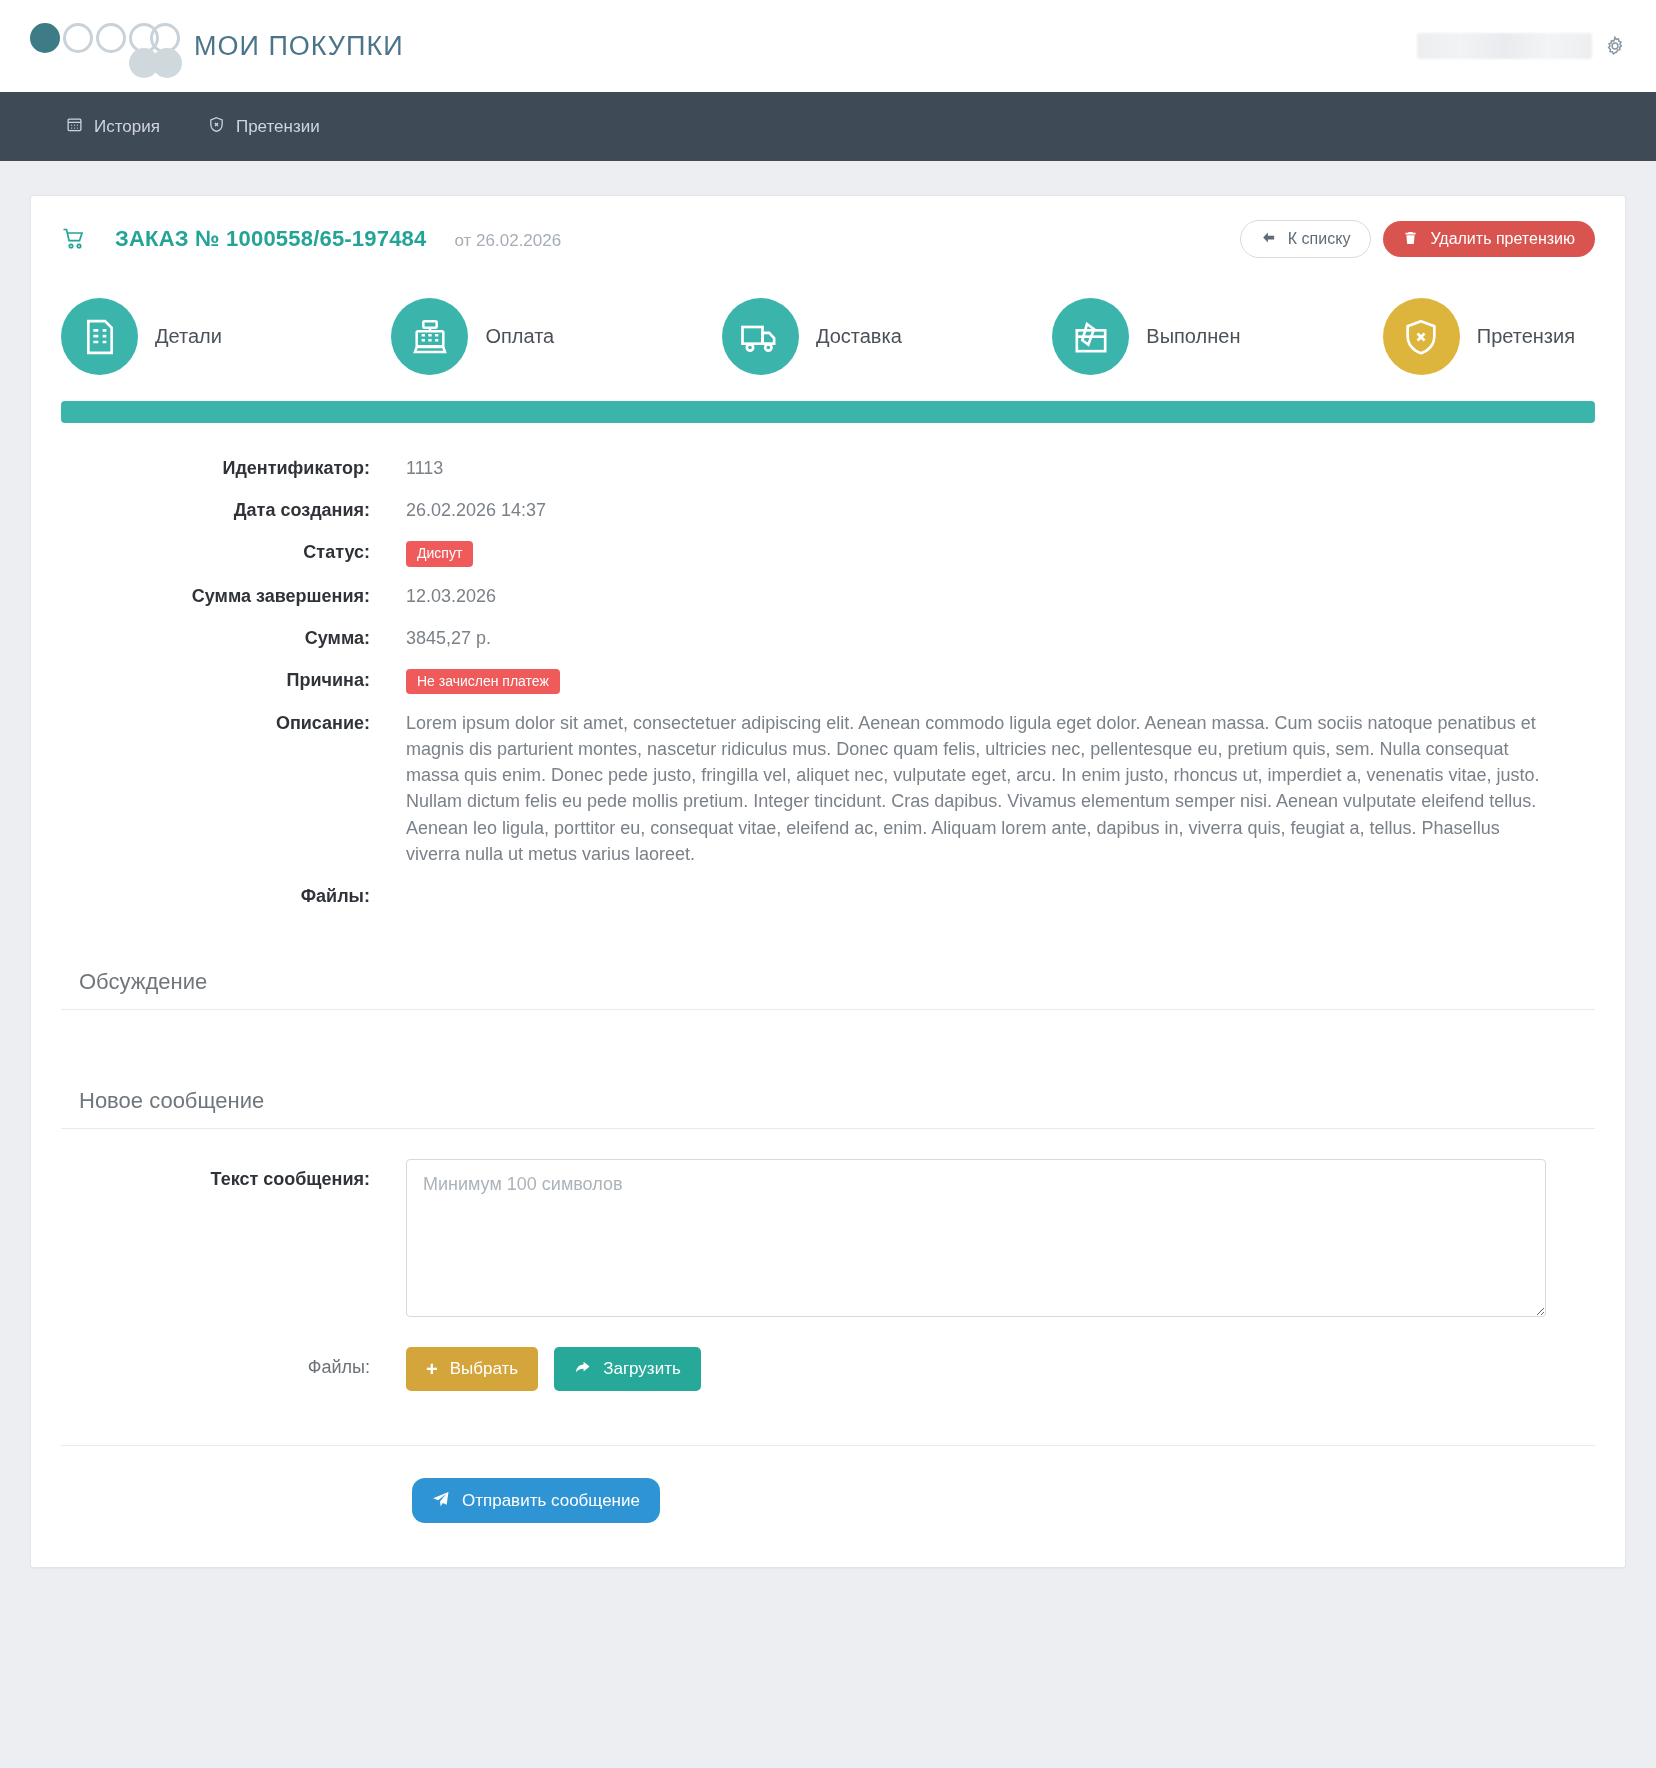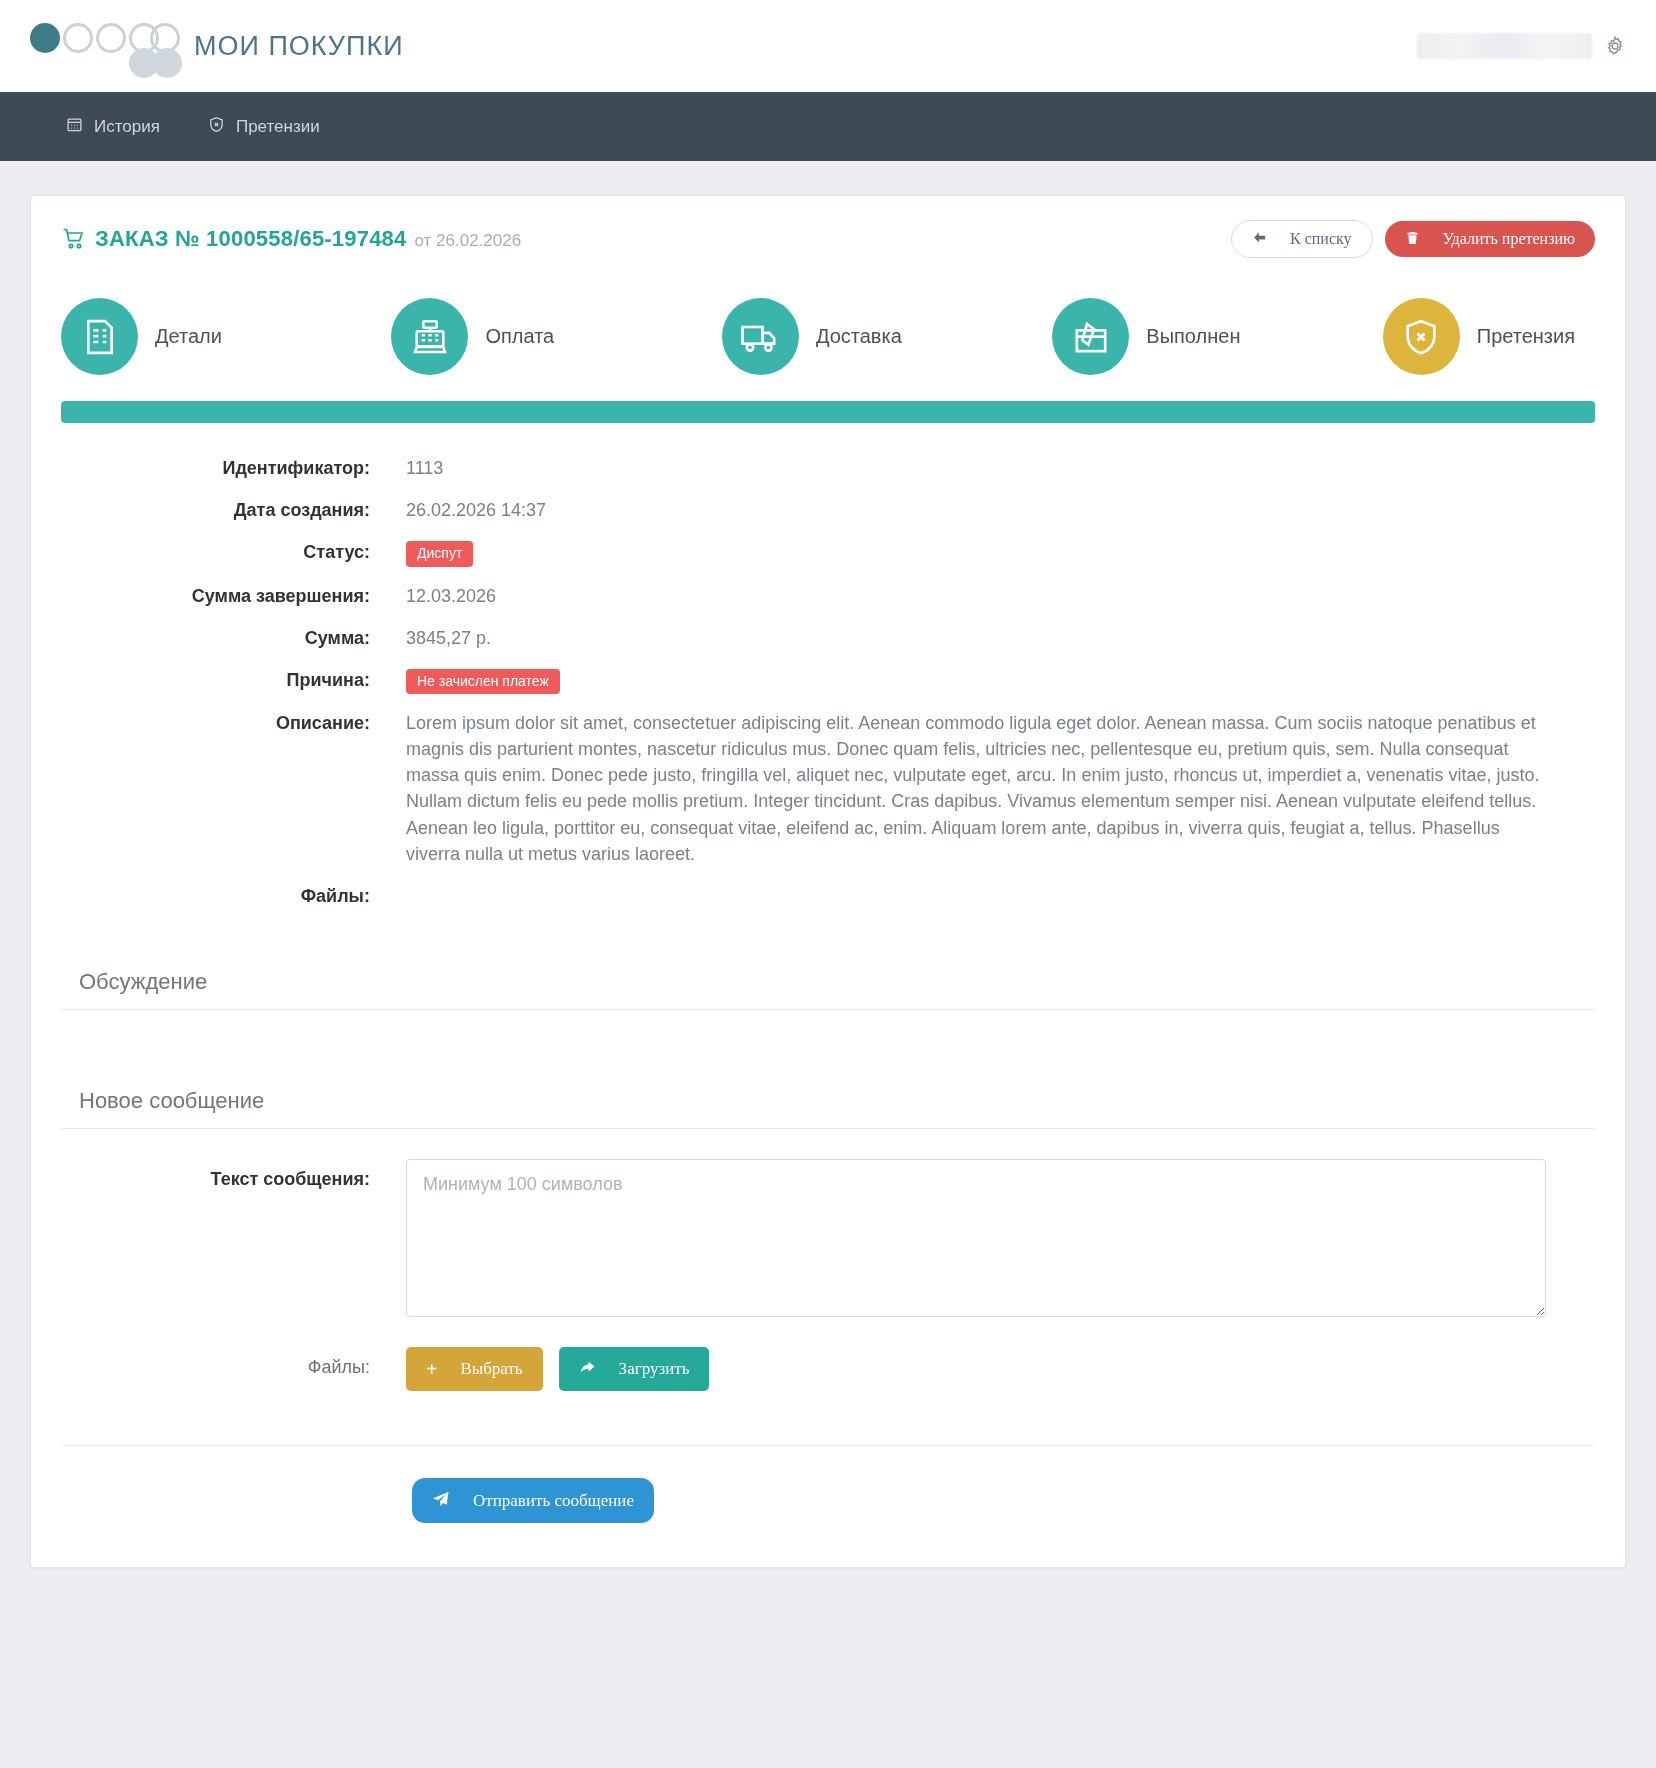--- a/index.html
+++ b/index.html
@@ -77,33 +77,33 @@
     border:1px solid #e2e5e8;
     border-radius:3px;
     box-shadow:0 1px 2px rgba(0,0,0,.04);
   }
 
   .card-head {
     display:flex; align-items:center;
     padding:24px 30px 22px 30px;
   }
   .order-title {
-    display:flex; align-items:baseline; gap:8px;
+    display:flex; align-items:baseline; gap:28px;
     font-size:22px;
   }
   .cart-icon { width:26px; height:24px; color:#24a397; align-self:center; }
   .order-main { color:#24a397; font-weight:700; letter-spacing:.2px; }
   .order-date { color:#a6adb5; font-size:17px; font-weight:400; }
   .head-actions { margin-left:auto; display:flex; align-items:center; gap:12px; }
 
   .btn {
     border:0; border-radius:20px;
-    font-family:Liberation Serif, serif; font-size:16px;
+    font-family:Liberation Sans, sans-serif; font-size:16px;
     padding:9px 20px;
-    display:inline-flex; align-items:center; gap:23px;
+    display:inline-flex; align-items:center; gap:12px;
     cursor:pointer; line-height:1;
     white-space:nowrap;
     justify-content:space-between;
   }
   .btn-outline {
     background:#ffffff; color:#5f6b77;
     border:1px solid #d7dce1;
   }
   .btn-danger { background:#d9534f; color:#ffffff; }
   .btn svg { width:15px; height:15px; flex:0 0 auto; }

